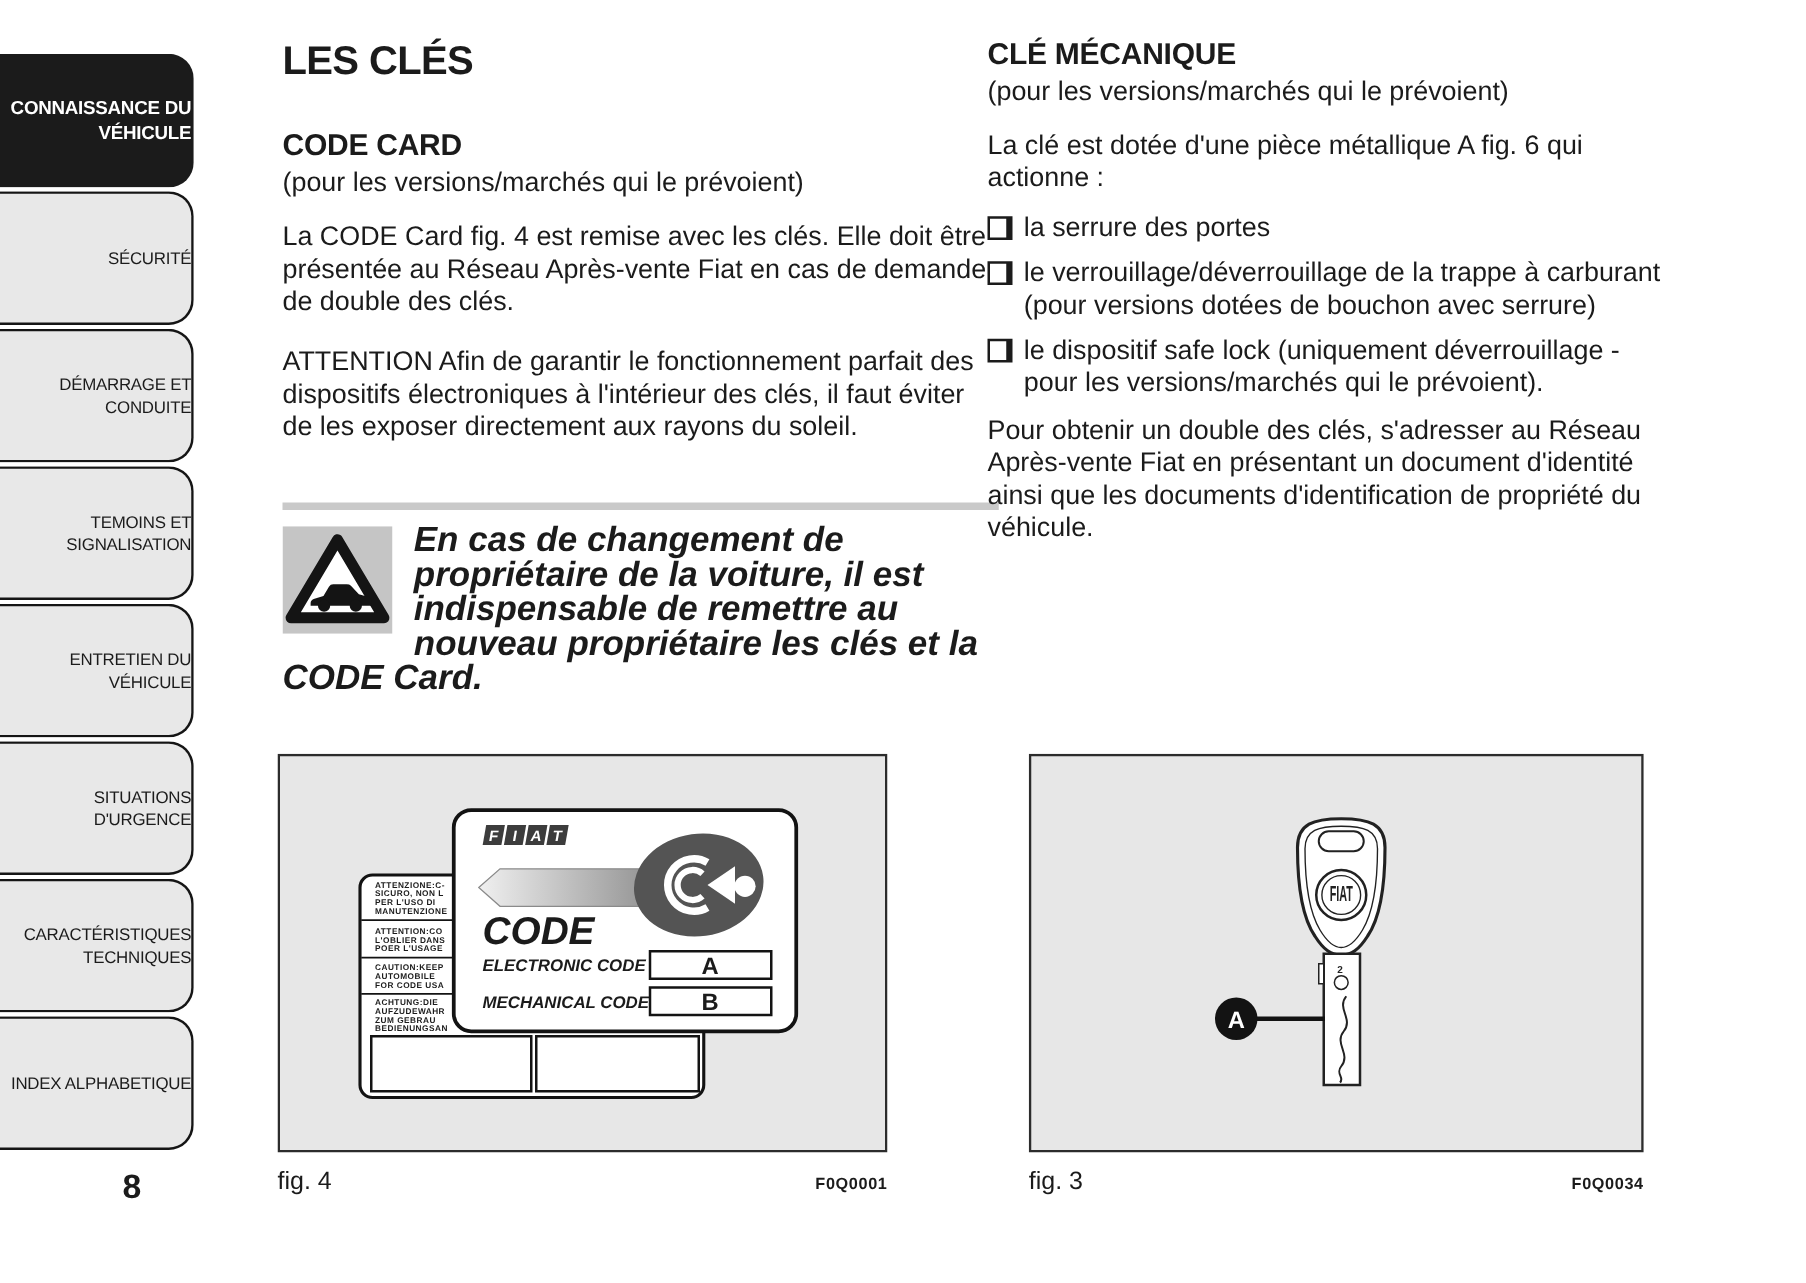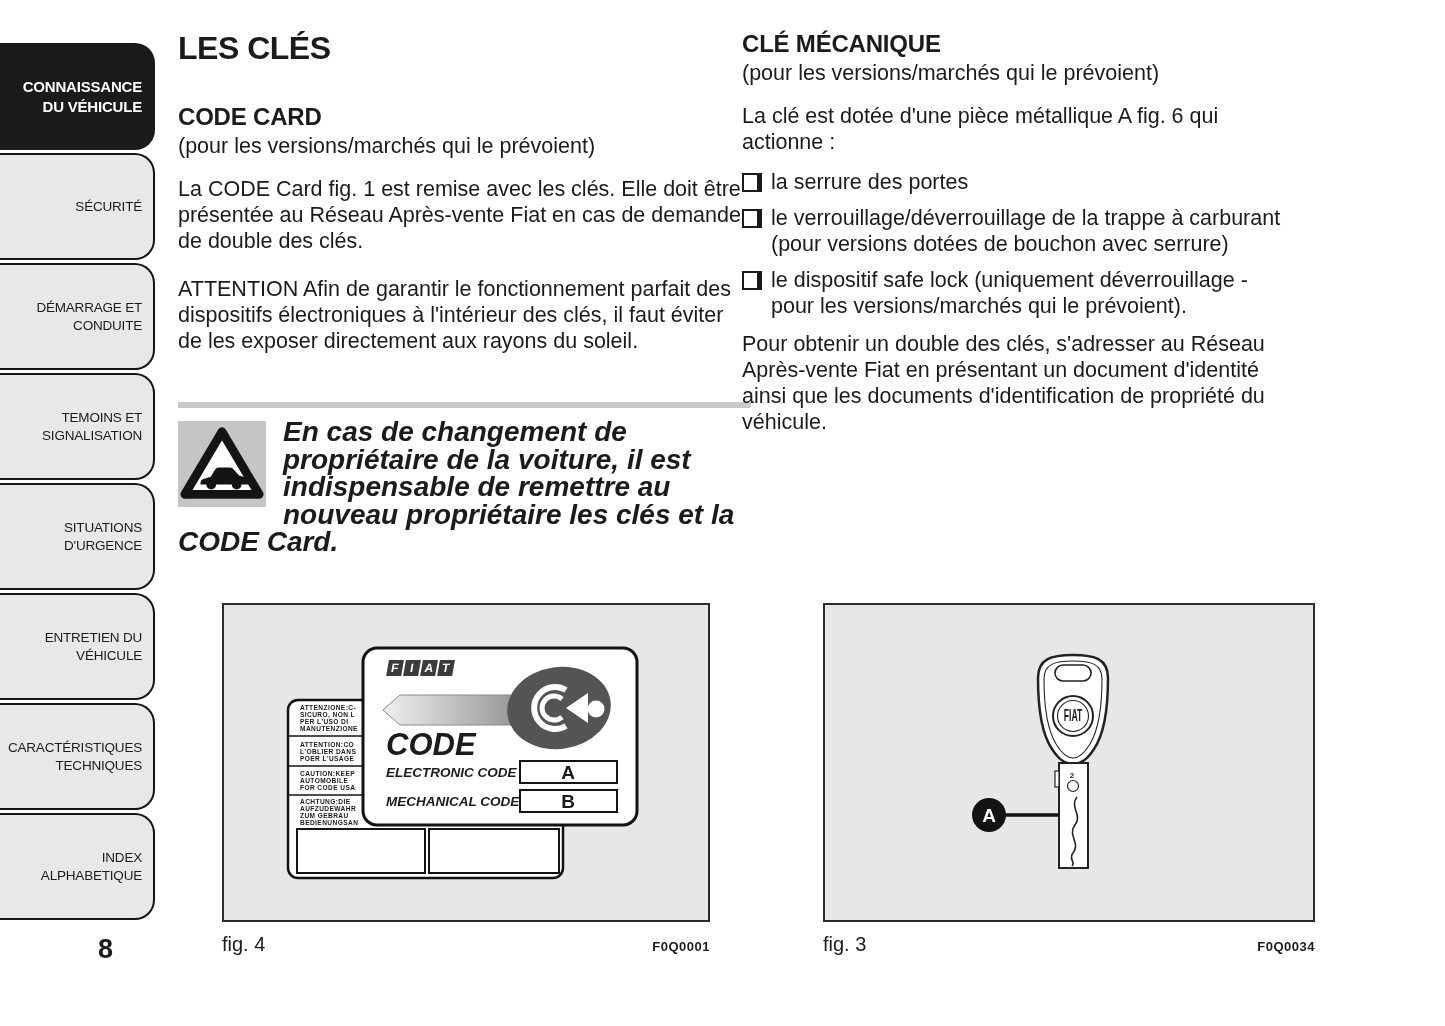--- a/index.html
+++ b/index.html
@@ -5,29 +5,29 @@
   html,body{margin:0;padding:0;background:#fff;}
   .page{position:relative;width:1445px;height:1026px;background:#fff;overflow:hidden;
         font-family:"Liberation Sans",sans-serif;color:#1b1b1b;}
   svg text{font-family:"Liberation Sans",sans-serif;}
 
   
   .sidebar{position:absolute;left:0;top:43px;width:155px;}
   .tab{box-sizing:border-box;height:107px;margin-bottom:3px;background:#e8e8e8;
        border:2px solid #151515;border-left:none;border-radius:0 20px 20px 0;
        display:flex;align-items:center;justify-content:flex-end;
-       text-align:right;padding-right:11px;font-size:13.5px;line-height:1.3;
+       text-align:right;padding-right:0;font-size:13.5px;line-height:1.3;
        letter-spacing:-0.2px;text-transform:uppercase;}
   .tab.active{background:#1b1b1b;border-color:#1b1b1b;color:#fff;
        font-weight:bold;font-size:15px;}
   .page-number{margin-top:14px;text-align:right;padding-right:42px;
        font-size:27px;font-weight:bold;}
 
   
-  .col{position:absolute;top:30px;}
+  .col{position:absolute;top:30px;margin-left:48px;}
   .col-left{left:178px;width:573px;}
   .col-right{left:742px;width:540px;}
   h1.doc-title{font-size:32px;font-weight:bold;margin:0 0 36px;letter-spacing:-0.5px;}
   h2.section-title{font-size:24px;font-weight:bold;margin:0;letter-spacing:-0.2px;}
   .subtitle{font-size:21.5px;margin:3px 0 17px;}
   p.body{font-size:21.5px;line-height:26px;margin:0 0 22px;}
   p.body.attention{margin-bottom:48px;}
 
   .divider{height:6px;background:#c9c9c9;margin:0 0 10px;}
   .warning{font-size:28px;font-weight:bold;font-style:italic;line-height:27.5px;overflow:visible;}
@@ -50,32 +50,32 @@
 </head>
 <body>
 
 <div class="page">
 
   <div class="sidebar">
     <div class="tab active">CONNAISSANCE DU VÉHICULE</div>
     <div class="tab">SÉCURITÉ</div>
     <div class="tab">DÉMARRAGE ET CONDUITE</div>
     <div class="tab">TEMOINS ET SIGNALISATION</div>
+    <div class="tab">ENTRETIEN DU VÉHICULE</div>
     <div class="tab">SITUATIONS D'URGENCE</div>
-    <div class="tab">ENTRETIEN DU VÉHICULE</div>
     <div class="tab">CARACTÉRISTIQUES TECHNIQUES</div>
     <div class="tab">INDEX ALPHABETIQUE</div>
     <div class="page-number">8</div>
   </div>
 
   <div class="col col-left">
     <h1 class="doc-title">LES CLÉS</h1>
     <h2 class="section-title">CODE CARD</h2>
     <div class="subtitle">(pour les versions/marchés qui le prévoient)</div>
-    <p class="body">La CODE Card fig. 1 est remise avec les clés. Elle doit être présentée au Réseau Après-vente Fiat en cas de demande de double des clés.</p>
+    <p class="body">La CODE Card fig. 4 est remise avec les clés. Elle doit être présentée au Réseau Après-vente Fiat en cas de demande de double des clés.</p>
     <p class="body attention">ATTENTION Afin de garantir le fonctionnement parfait des dispositifs électroniques à l'intérieur des clés, il faut éviter de les exposer directement aux rayons du soleil.</p>
 
     <div class="divider"></div>
 
     <div class="warning">
       <svg class="warning-icon" viewBox="0 0 90 88">
         <rect x="0" y="0" width="90" height="88" fill="#c5c5c5"></rect>
         <path d="M45 11 L83 75 L7 75 Z" fill="#fff" stroke="#141414" stroke-width="9" stroke-linejoin="round"></path>
         <path d="M23 63 q0-2.5 2.5-3.5 l8-2.5 4.5-7.5 q1.2-2 3.5-2 h11 q2.3 0 3.5 1.2 l6.5 7 8 2.3 q2.5 1 2.5 3.5 v3.5 h-50 z" fill="#141414"></path>
         <circle cx="34" cy="65" r="5" fill="#141414"></circle>

